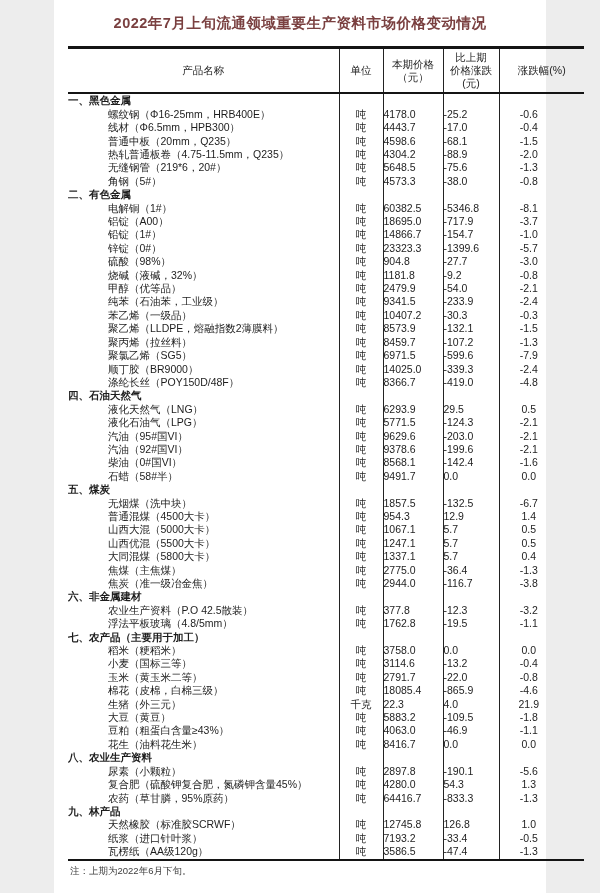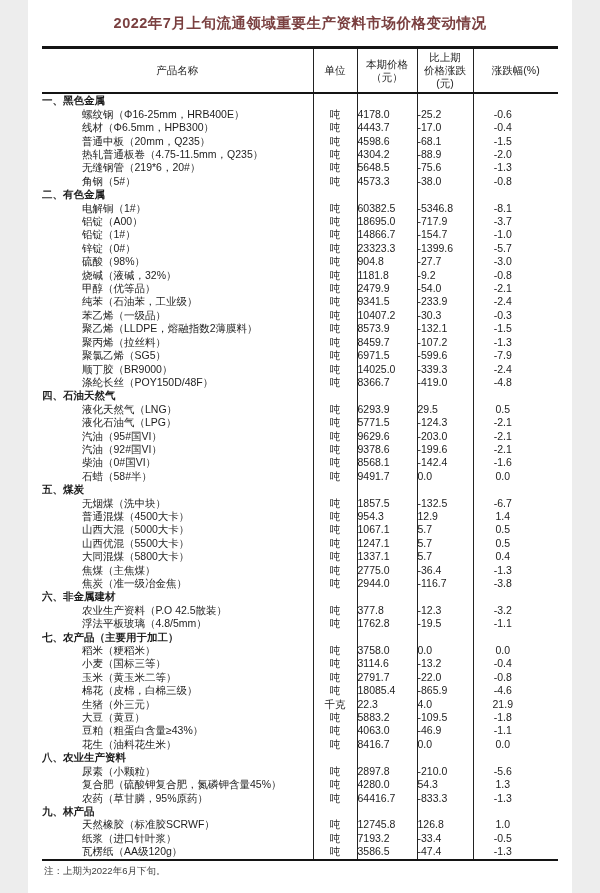--- a/index.html
+++ b/index.html
@@ -4,21 +4,21 @@
 <style>
   html,body { margin:0; padding:0; }
   body {
     width:600px; height:893px;
     background:#ededed;
     font-family:"Liberation Sans","DejaVu Sans",sans-serif;
     color:#1d1d1d;
     overflow:hidden;
   }
   .card {
-    width:544px; height:893px;
+    width:492px; height:893px;
     margin:0 auto;
     background:#ffffff;
     box-sizing:border-box;
     padding:8px 14px 0 14px;
   }
   .page-title {
     font-size:14.5px;
     font-weight:bold;
     text-align:center;
     letter-spacing:0.5px;
@@ -439,21 +439,21 @@
           <td class="c0">八、农业生产资料</td>
           <td class="c1"></td>
           <td class="c2"></td>
           <td class="c3"></td>
           <td class="c4"></td>
         </tr>
         <tr>
           <td class="c0">尿素（小颗粒）</td>
           <td class="c1">吨</td>
           <td class="c2">2897.8</td>
-          <td class="c3">-210.0</td>
+          <td class="c3">-190.1</td>
           <td class="c4">-5.6</td>
         </tr>
         <tr>
           <td class="c0">复合肥（硫酸钾复合肥，氮磷钾含量45%）</td>
           <td class="c1">吨</td>
           <td class="c2">4280.0</td>
           <td class="c3">54.3</td>
           <td class="c4">1.3</td>
         </tr>
         <tr>

